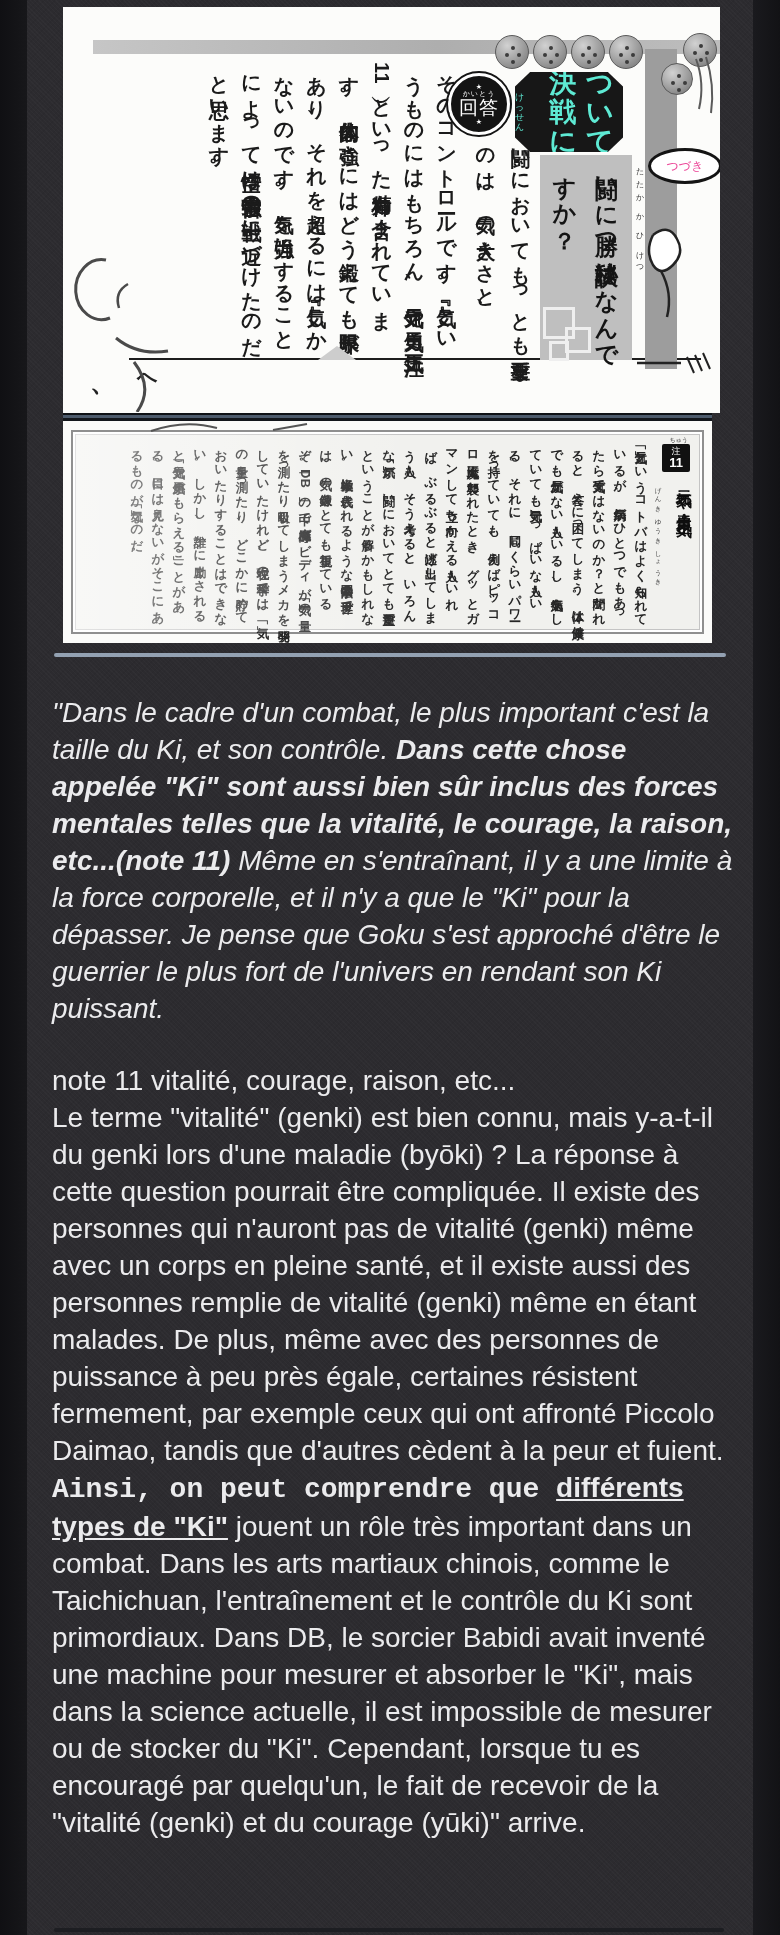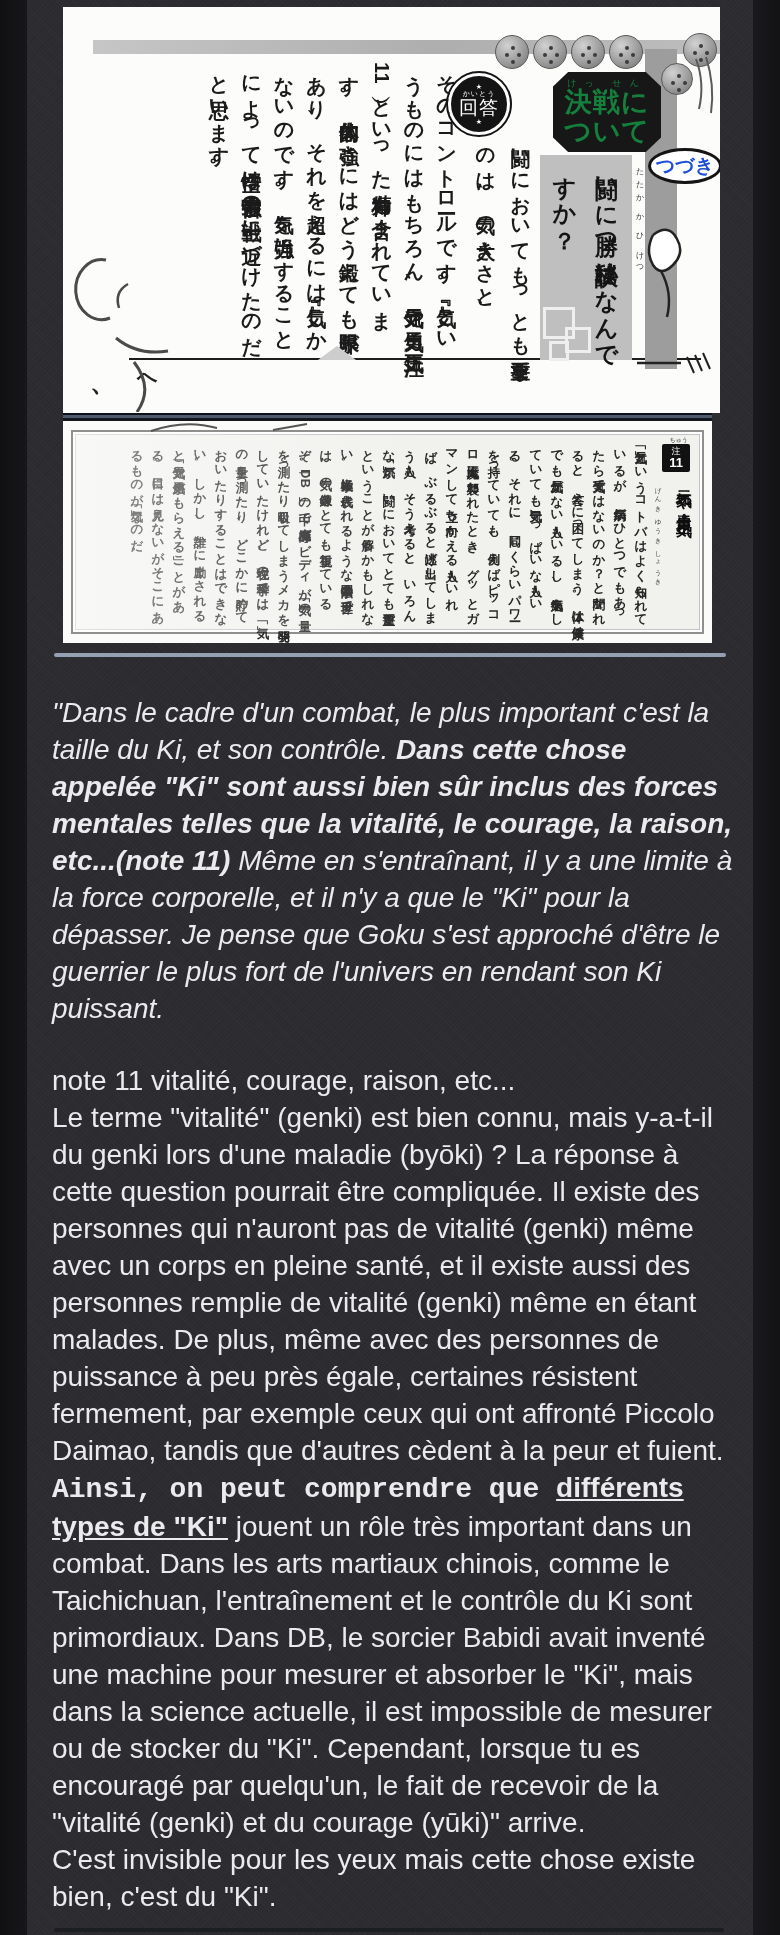--- a/index.html
+++ b/index.html
@@ -18,28 +18,28 @@
   
   .scan1{position:absolute;left:63px;top:7px;width:657px;height:406px;background:#fcfcfa;overflow:hidden;}
   .banner{position:absolute;left:30px;top:33px;width:627px;height:14px;
     background:linear-gradient(90deg,#c6c6c6,#aeaeae 55%,#bdbdbd);}
   .pole{position:absolute;left:582px;top:42px;width:32px;height:320px;background:#9d9d9d;z-index:2;}
   .ball{position:absolute;width:34px;height:34px;border-radius:50%;z-index:3;
     background:radial-gradient(circle at 35% 30%, #d2d2d2, #969696 62%, #6e6e6e);
     border:1px solid #5a5a5a;box-sizing:border-box;}
   .ball i{position:absolute;left:15px;top:10px;width:4px;height:4px;border-radius:50%;background:#3c3c3c;
     box-shadow:-6px 7px 0 #3c3c3c, 6px 7px 0 #3c3c3c, 0 14px 0 #3c3c3c;}
-  .q-octagon{position:absolute;left:490px;top:65px;width:108px;height:80px;background:#171717;z-index:4;
+  .q-octagon{position:absolute;left:452px;top:65px;width:108px;height:80px;background:#171717;z-index:4;
     clip-path:polygon(14% 0,86% 0,100% 18%,100% 82%,86% 100%,14% 100%,0 82%,0 18%);
-    display:flex;flex-direction:column;align-items:center;justify-content:center;color:#15803d;}
+    display:flex;flex-direction:row;align-items:center;justify-content:center;color:#5eead4;}
   .q-octagon .furi{font-size:9px;letter-spacing:8px;line-height:10px;}
   .q-octagon .big{font-size:27px;font-weight:bold;line-height:29px;letter-spacing:1px;}
   .q-bubble{position:absolute;left:585px;top:141px;width:74px;height:36px;background:#fff;border:3px solid #141414;
     border-radius:50%;display:flex;align-items:center;justify-content:center;z-index:6;
-    font-size:19px;font-weight:bold;color:#1d4ed8;box-sizing:border-box;}
+    font-size:12px;font-weight:normal;color:#ec4899;box-sizing:border-box;}
   .q-panel{position:absolute;left:477px;top:148px;width:92px;height:205px;background:#bfbfbf;z-index:3;
     writing-mode:vertical-rl;font-size:23px;font-weight:bold;color:#141414;line-height:42px;
     padding:6px 4px 0 0;box-sizing:border-box;letter-spacing:1px;}
   .q-furi{position:absolute;left:570px;top:155px;height:190px;writing-mode:vertical-rl;font-size:8px;color:#333;z-index:4;letter-spacing:4px;}
   .sq{position:absolute;border:3px solid #efefef;z-index:5;}
   .a-badge{position:absolute;left:385px;top:66px;width:62px;height:62px;border-radius:50%;background:#141414;
     border:3px solid #fff;outline:2px solid #141414;box-sizing:border-box;z-index:4;
     display:flex;flex-direction:column;align-items:center;justify-content:center;color:#fff;}
   .a-badge .st{font-size:7px;line-height:7px;}
   .a-badge .furi{font-size:7px;line-height:8px;letter-spacing:1px;}
@@ -178,16 +178,15 @@
     <div class="note-wash"></div>
   </div>
 </div>
 
 <div class="divider1"></div>
 
 <div class="fr fr-quote"><span>"Dans le cadre d'un combat, le plus important c'est la taille du Ki, et son contrôle. </span><span class="b">Dans cette chose appelée "Ki" sont aussi bien sûr inclus des forces mentales telles que la vitalité, le courage, la raison, etc...(note 11)</span><span> Même en s'entraînant, il y a une limite à la force corporelle, et il n'y a que le "Ki" pour la dépasser. Je pense que Goku s'est approché d'être le guerrier le plus fort de l'univers en rendant son Ki puissant.</span></div>
 
 <div class="fr fr-note">
   <span class="hd">note 11 vitalité, courage, raison, etc...</span><span>Le terme "vitalité" (genki) est bien connu, mais y-a-t-il du genki lors d'une maladie (byōki) ? La réponse à cette question pourrait être compliquée. Il existe des personnes qui n'auront pas de vitalité (genki) même avec un corps en pleine santé, et il existe aussi des personnes remplie de vitalité (genki) même en étant malades. De plus, même avec des personnes de puissance à peu près égale, certaines résistent fermement, par exemple ceux qui ont affronté Piccolo Daimao, tandis que d'autres cèdent à la peur et fuient. </span><span class="b">Ainsi, on peut comprendre que </span><span class="bu">différents types de "Ki"</span><span> jouent un rôle très important dans un combat. Dans les arts martiaux chinois, comme le Taichichuan, l'entraînement et le contrôle du Ki sont primordiaux. Dans DB, le sorcier Babidi avait inventé une machine pour mesurer et absorber le "Ki", mais dans la science actuelle, il est impossible de mesurer ou de stocker du "Ki". Cependant, lorsque tu es encouragé par quelqu'un, le fait de recevoir de la "vitalité (genki) et du courage (yūki)" arrive.</span>
-  <div>C'est invisible pour les yeux mais cette chose existe bien, c'est du "Ki".</div>
 </div>
 
 <div class="divider2"></div>
 
 </body></html>

